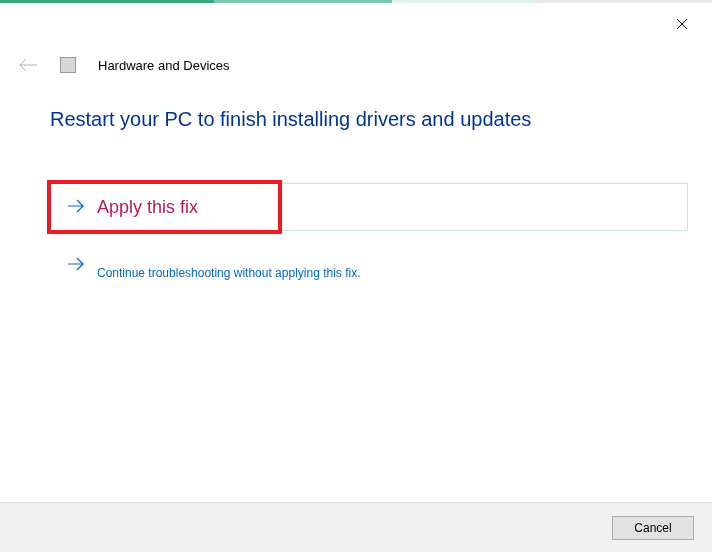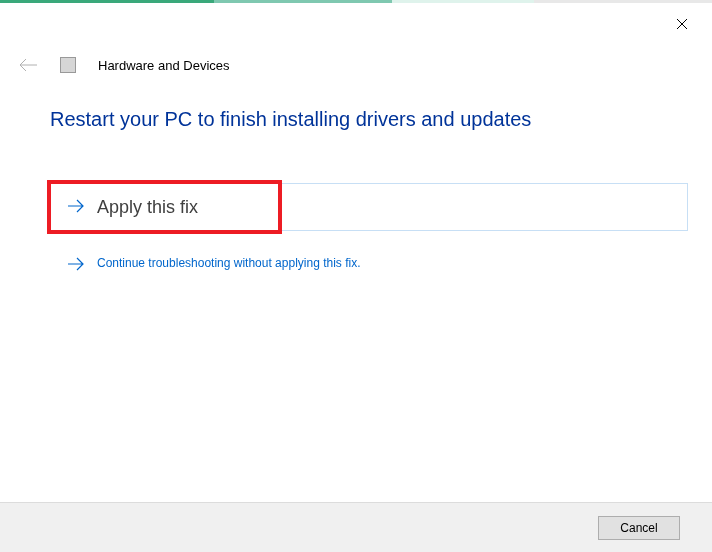--- a/index.html
+++ b/index.html
@@ -81,39 +81,39 @@
       color: #0066cc;
       font-size: 18px;
       line-height: 22px;
       flex-shrink: 0;
     }
     .option-text {
       display: flex;
       flex-direction: column;
     }
     .option-title {
-      color: #404040;
+      color: #be185d;
       font-size: 18px;
       line-height: 22px;
     }
     .option-sub {
       color: #0066cc;
       font-size: 12px;
-      margin-top: 2px;
+      margin-top: 12px;
     }
     .footer {
       position: absolute;
       bottom: 0; left: 0; right: 0;
       height: 50px;
       background: #f0f0f0;
       border-top: 1px solid #dcdcdc;
       display: flex;
       align-items: center;
       justify-content: flex-end;
-      padding-right: 32px;
+      padding-right: 18px;
     }
     .cancel-btn {
       min-width: 82px;
       height: 24px;
       background: #e1e1e1;
       border: 1px solid #adadad;
       font-size: 12px;
       font-family: inherit;
       cursor: pointer;
     }

